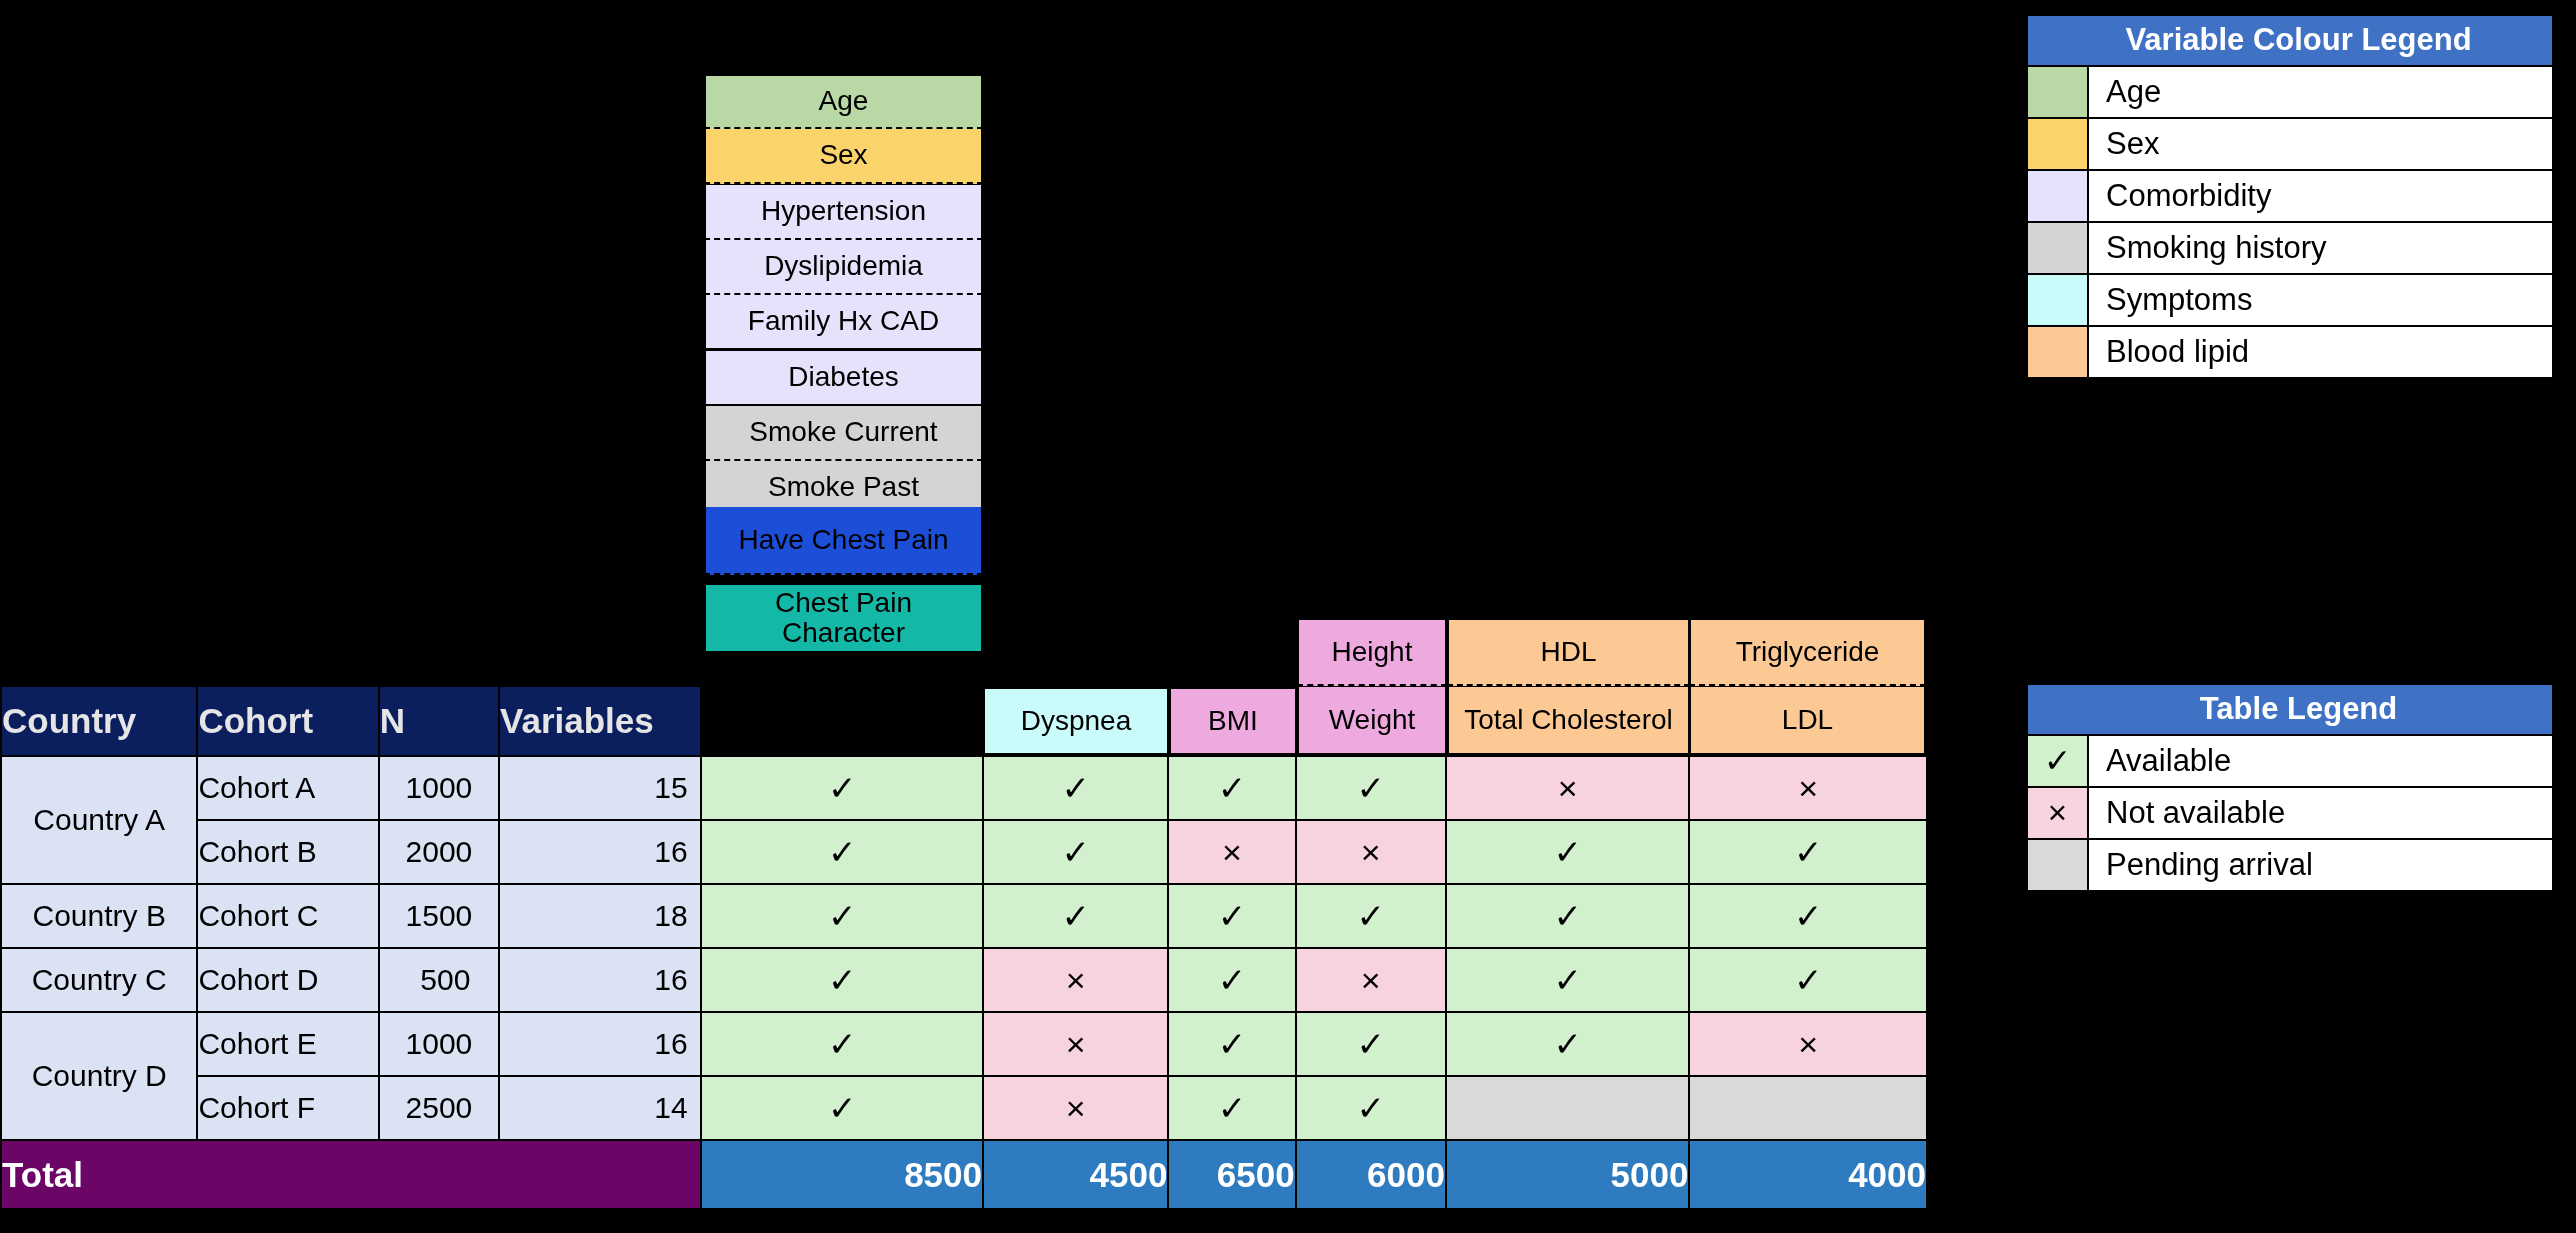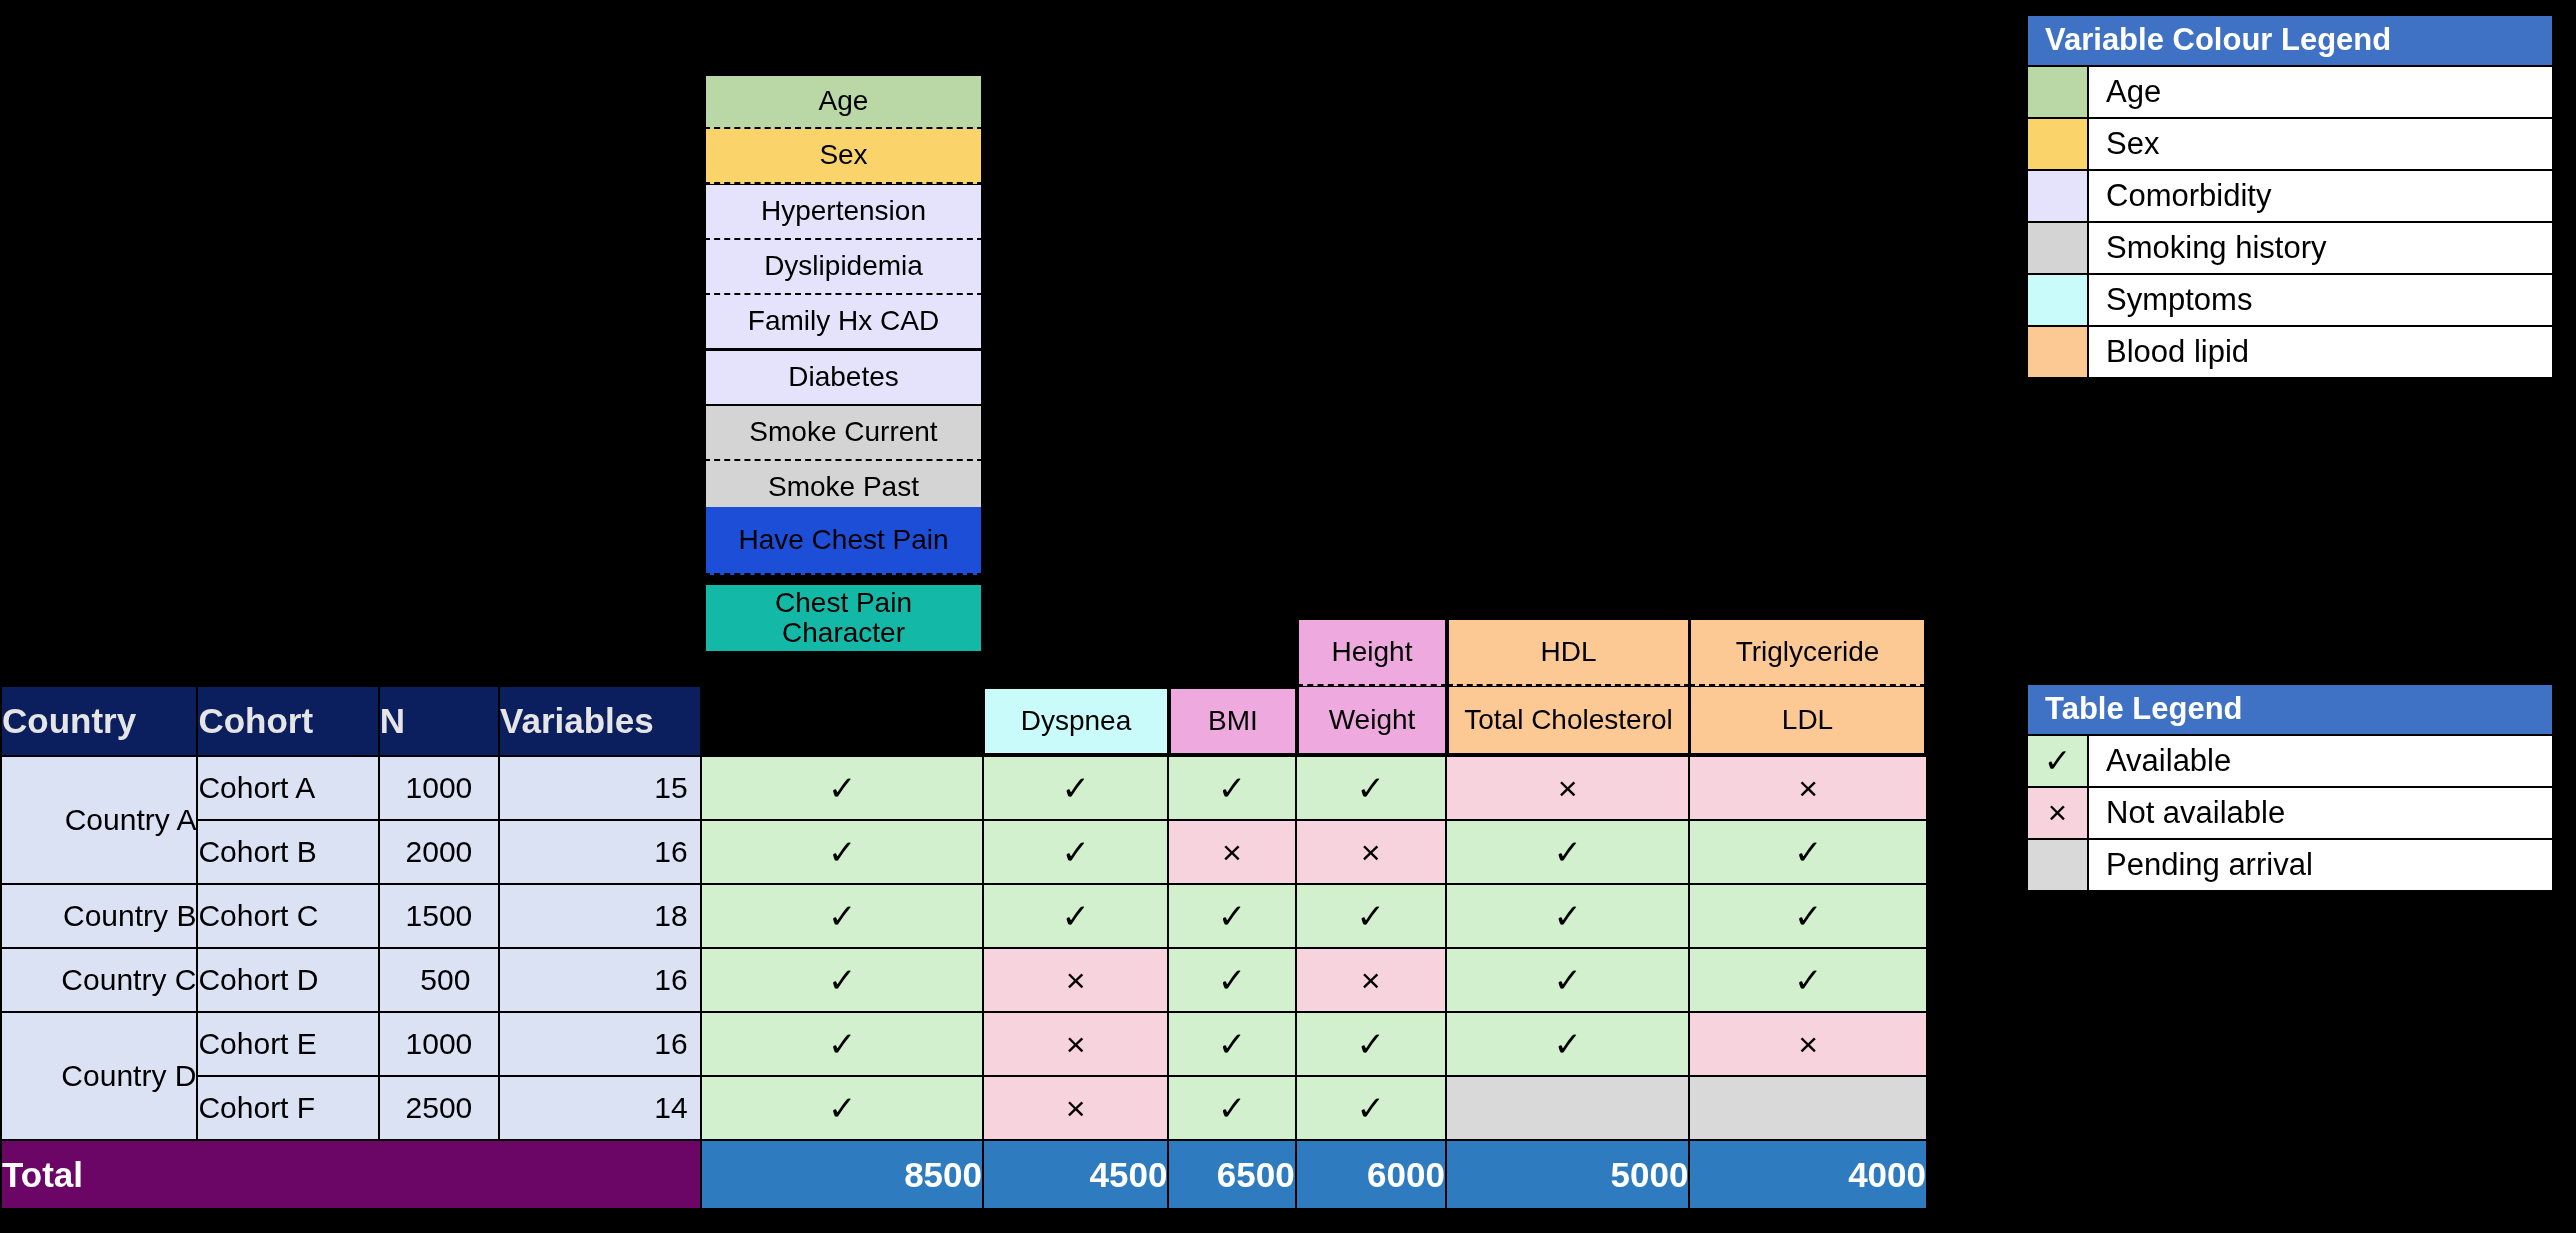--- a/index.html
+++ b/index.html
@@ -40,41 +40,41 @@
     background:#0b1f5e;color:#e5e5e5;font-weight:bold;font-size:35px;
     text-align:left;vertical-align:middle;height:68px;padding-left:7px;
   }
   .td-id{
     background:#dbe2f4;color:#000;font-size:30px;height:62px;
     vertical-align:middle;text-align:left;padding-left:11.3px;
   }
   .td-id.num{text-align:right;padding-right:12.8px;padding-left:0;}
   .td-country{
     background:#dbe2f4;color:#000;font-size:30px;
-    vertical-align:middle;text-align:right;padding-left:7px;
+    vertical-align:middle;text-align:center;padding-left:7px;
   }
   .td-mark{
     font-size:34px;color:#000;text-align:center;vertical-align:middle;height:62px;
     line-height:1;
   }
   .m-yes{background:#d2f0cd;}
   .m-no {background:#f7d3de;}
   .m-pend{background:#d9d9d9;}
 
   .td-total-label{
     background:#6b0566;color:#fff;font-weight:bold;font-size:35px;
     text-align:left;vertical-align:middle;height:67px;padding-left:8.5px;
   }
   .td-total-val{
     background:#2f7bbf;color:#fff;font-weight:bold;font-size:35px;
     text-align:right;vertical-align:middle;height:67px;padding-right:10px;
   }
 
   
-  .legend{position:absolute;border:2.8px solid #000;box-sizing:border-box;background:#fff;}
+  .legend{position:absolute;border:2.8px solid #000;box-sizing:border-box;background:#fff;text-align:center;}
   .legend-title{
     background:#3f72c4;color:#fff;font-weight:bold;font-size:31px;
     padding:5.7px 0 7px 17px;box-sizing:border-box;
   }
   .legend-row{display:flex;border-top:2.8px solid #000;box-sizing:border-box;}
   .legend-swatch{
     width:61px;flex:0 0 61px;border-right:2.8px solid #000;box-sizing:border-box;
     display:flex;align-items:center;justify-content:center;
     font-size:33px;color:#000;line-height:1;
   }

